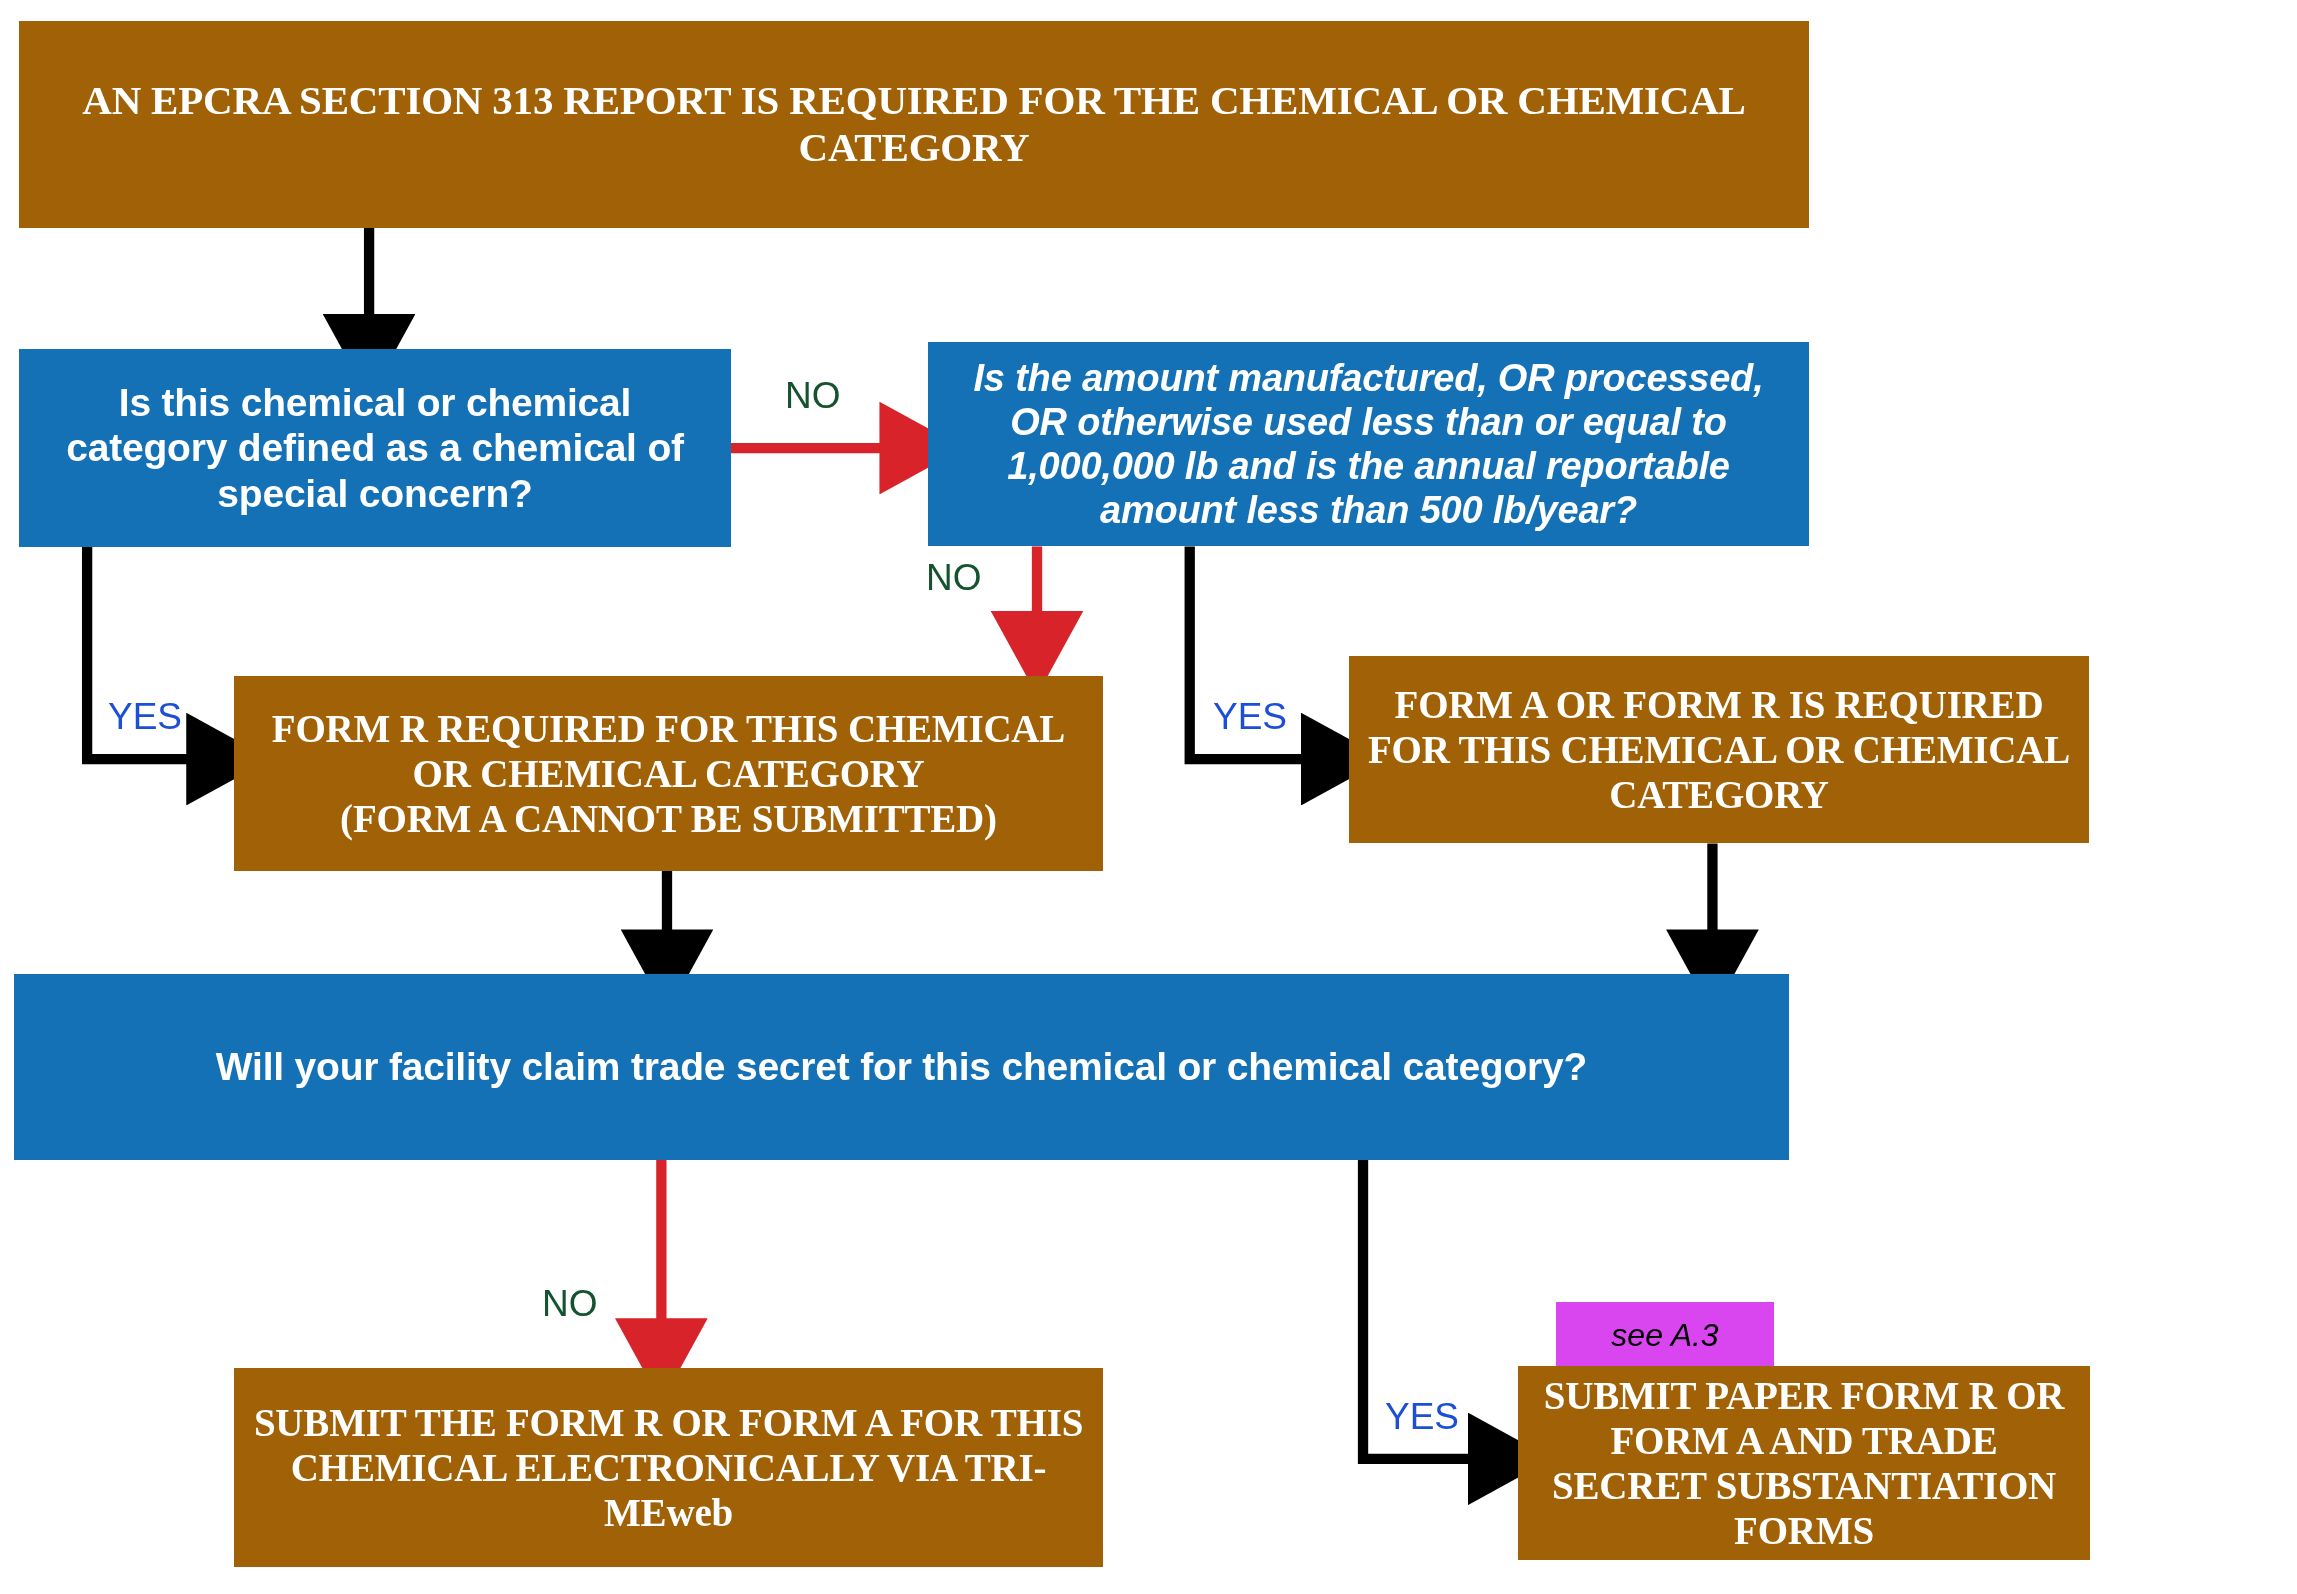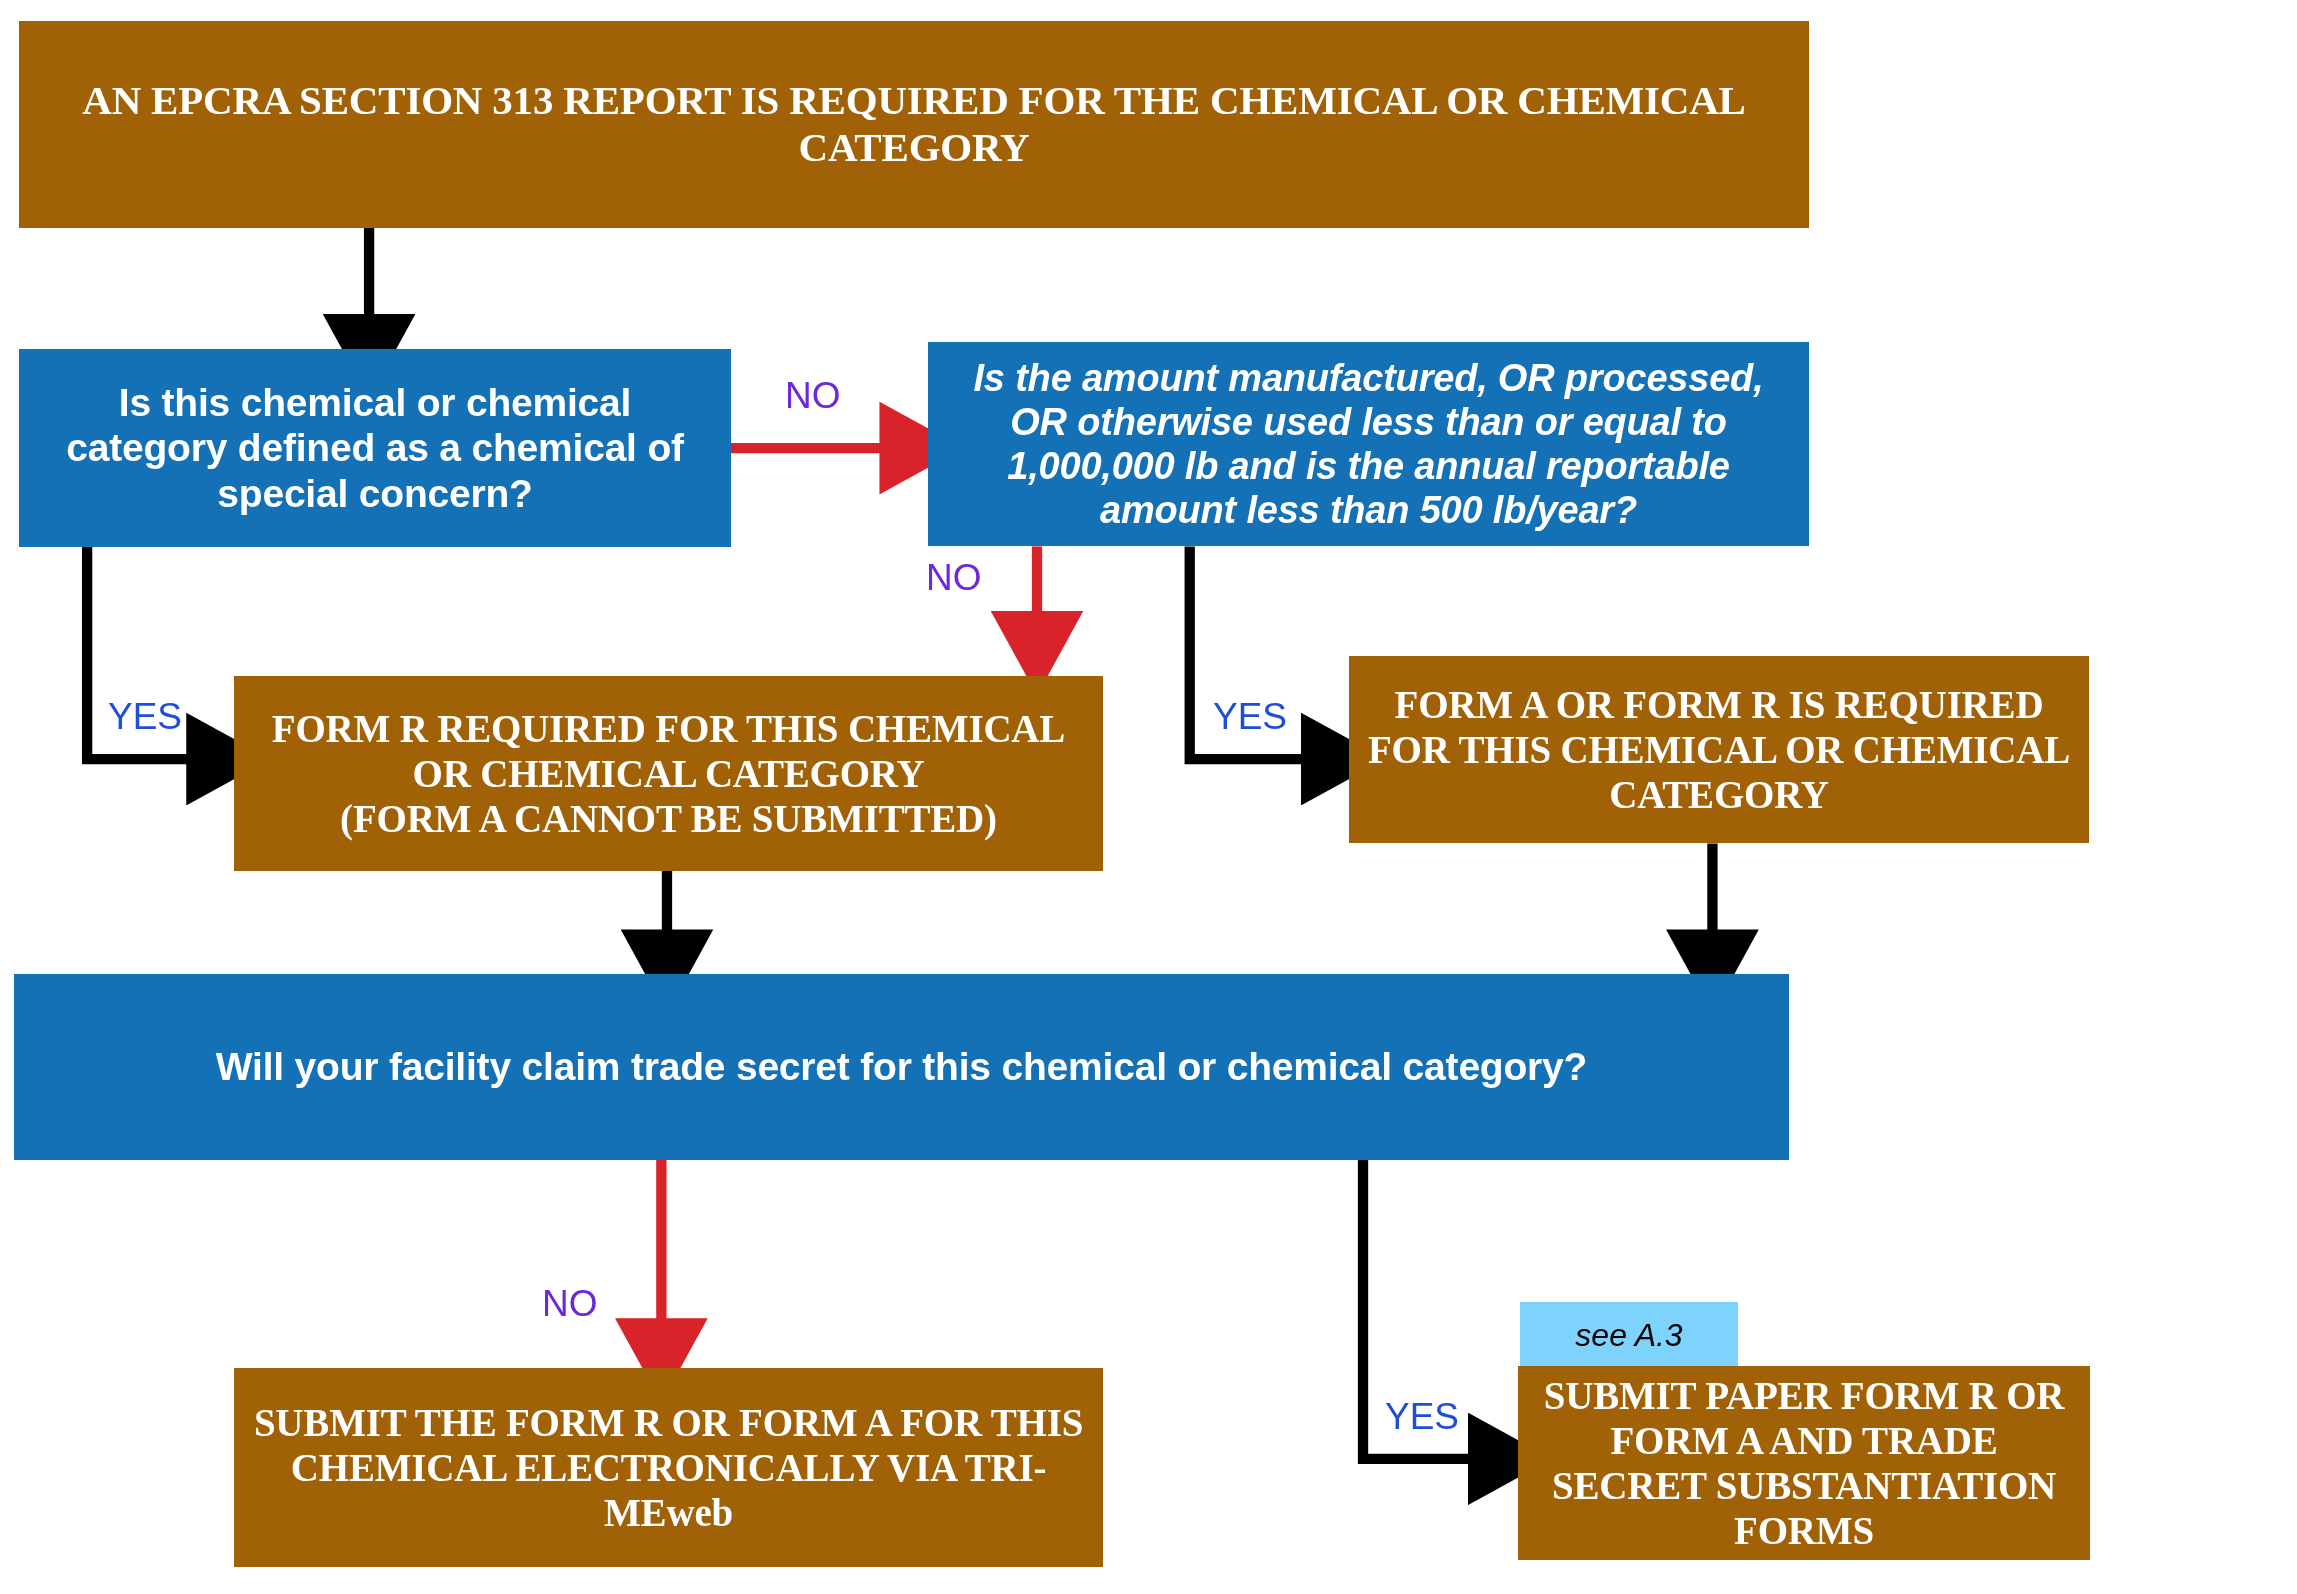--- a/index.html
+++ b/index.html
@@ -39,38 +39,39 @@
     font-family:Liberation Serif, serif;
   }
   .blue{
     background:#1571b5;
     font-weight:bold;
     letter-spacing:-0.2px;
   }
   
   .note{
     position:absolute;
-    background:#7dd3fc;
+    background:#d946ef;
     color:#000000;
     font-style:italic;
     font-size:32px;
     display:flex;
     align-items:center;
     justify-content:center;
     box-sizing:border-box;
+    margin-left:36px;
   }
   
   .elabel{
     position:absolute;
     font-size:37px;
     font-weight:normal;
     white-space:nowrap;
     line-height:1;
   }
-  .lab-no{color:#6d28d9;}
+  .lab-no{color:#14532d;}
   .lab-yes{color:#1d4ed8;}
   
   svg.edges{
     position:absolute;
     left:0;top:0;
     width:2297px;
     height:1595px;
     pointer-events:none;
   }
 </style>

